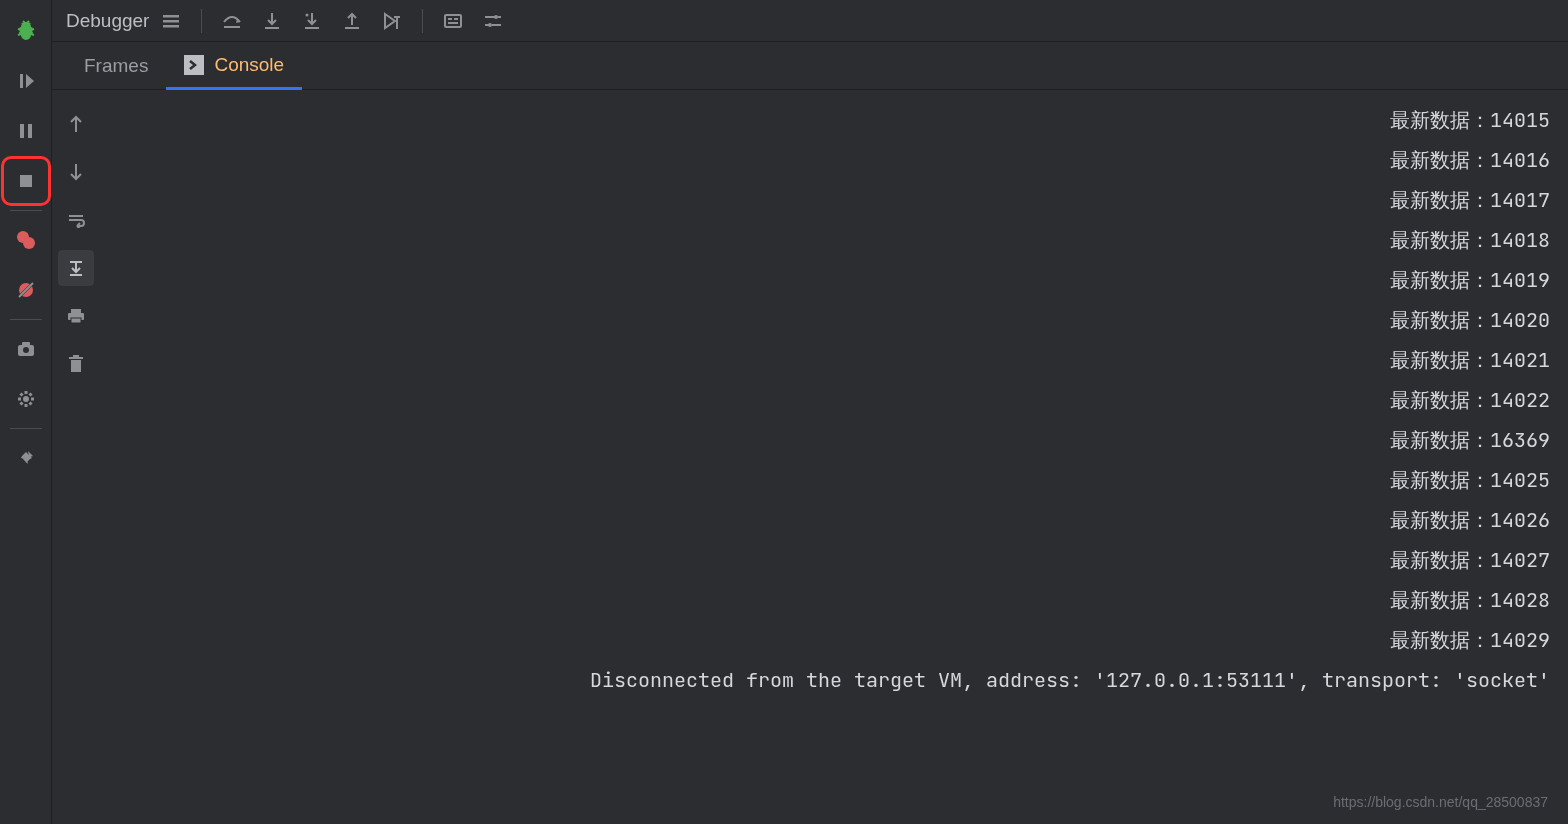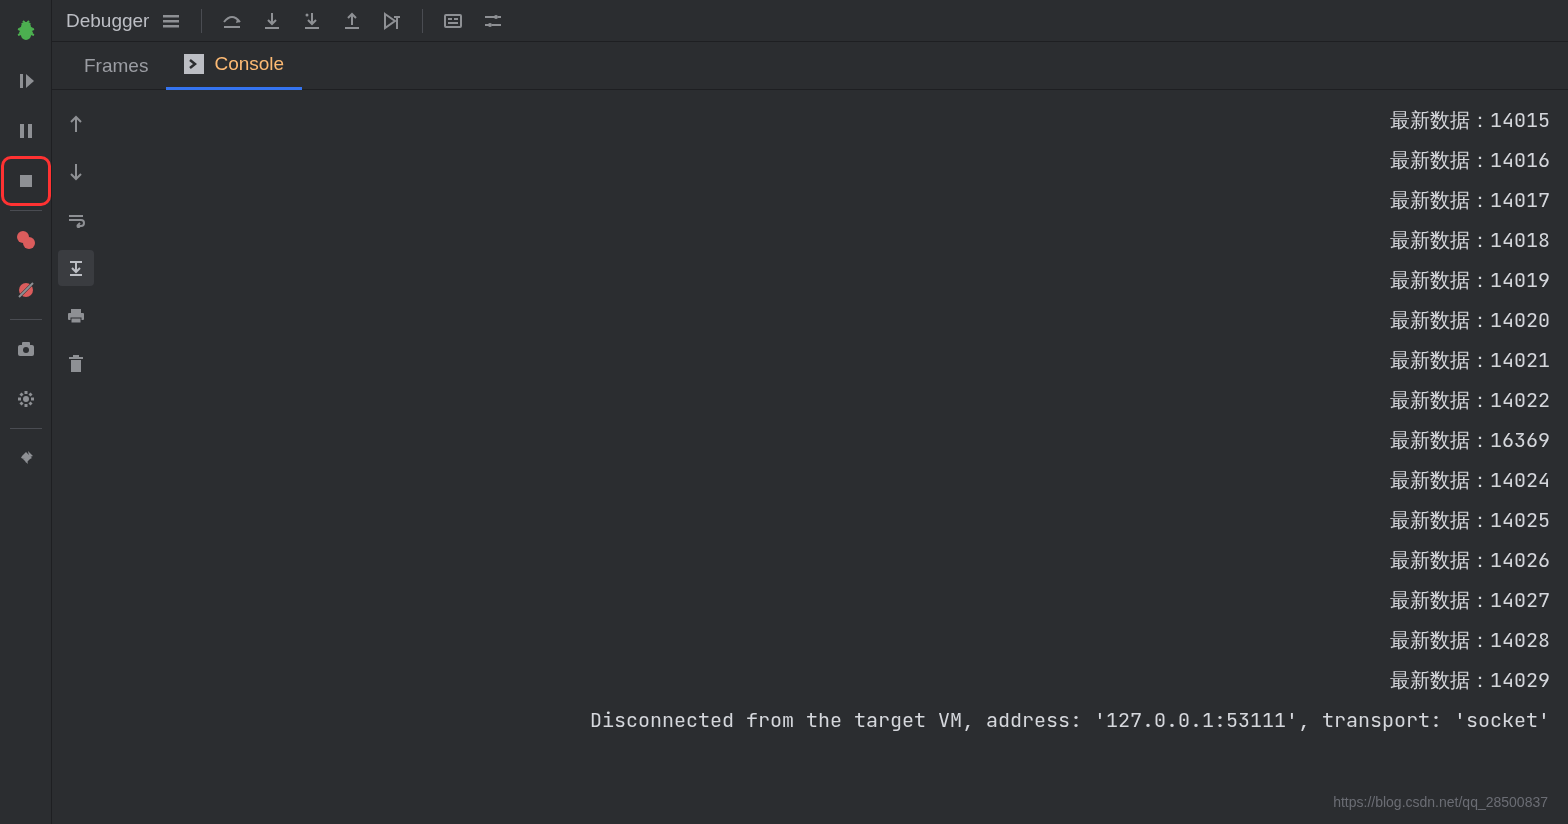--- a/index.html
+++ b/index.html
@@ -72,21 +72,21 @@
 }
 .tb-sep {
   width: 1px;
   height: 24px;
   background: #4a4c52;
   margin: 0 8px;
 }
 .tabs-row {
   height: 48px;
   display: flex;
-  align-items: center;
+  align-items: flex-start;
   padding-left: 14px;
   border-bottom: 1px solid #1e1f22;
 }
 .tab {
   display: flex;
   align-items: center;
   gap: 10px;
   padding: 0 18px;
   height: 48px;
   font-size: 19px;
@@ -353,21 +353,20 @@
     <div class="console-output" id="console-output">
       <div class="console-line">最新数据：14015</div>
         <div class="console-line">最新数据：14016</div>
         <div class="console-line">最新数据：14017</div>
         <div class="console-line">最新数据：14018</div>
         <div class="console-line">最新数据：14019</div>
         <div class="console-line">最新数据：14020</div>
         <div class="console-line">最新数据：14021</div>
         <div class="console-line">最新数据：14022</div>
         <div class="console-line">最新数据：16369</div>
-        <div class="console-line">最新数据：14024</div>
         <div class="console-line">最新数据：14025</div>
         <div class="console-line">最新数据：14026</div>
         <div class="console-line">最新数据：14027</div>
         <div class="console-line">最新数据：14028</div>
         <div class="console-line">最新数据：14029</div>
         <div class="console-line">Disconnected from the target VM, address: '127.0.0.1:53111', transport: 'socket'</div>
         <div class="watermark">https://blog.csdn.net/qq_28500837</div>
     </div>
   </div>
 </div>

